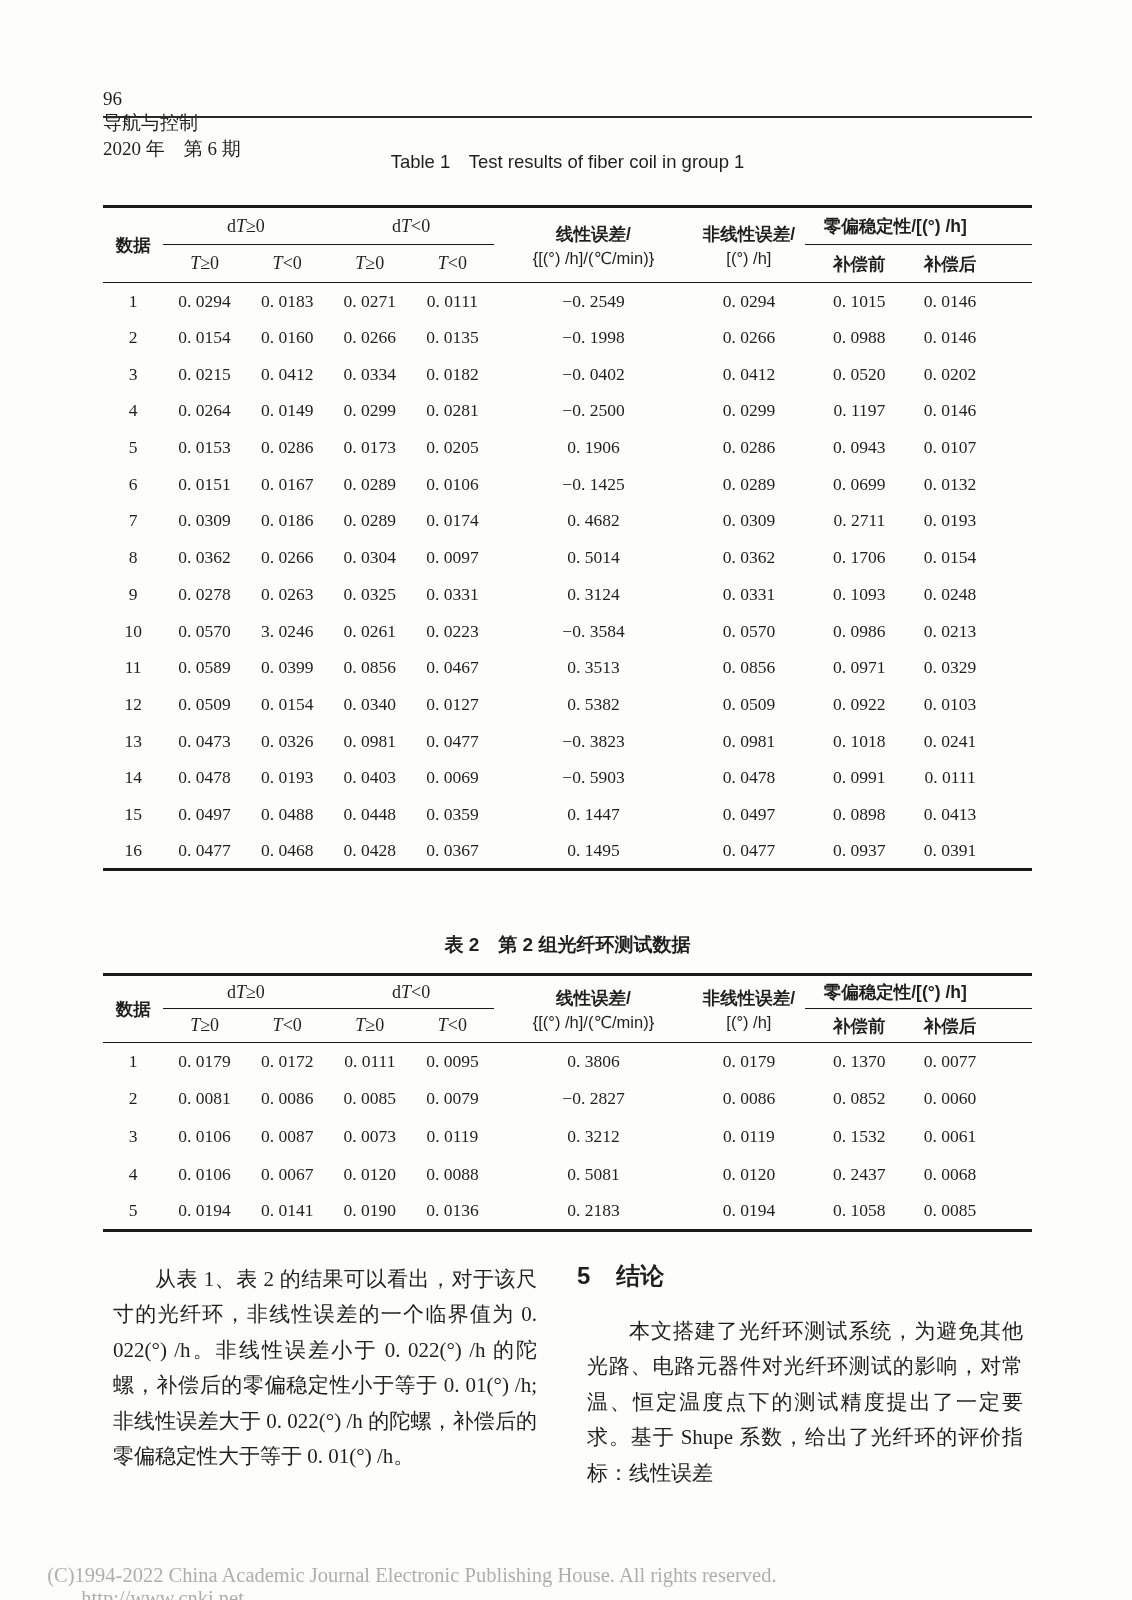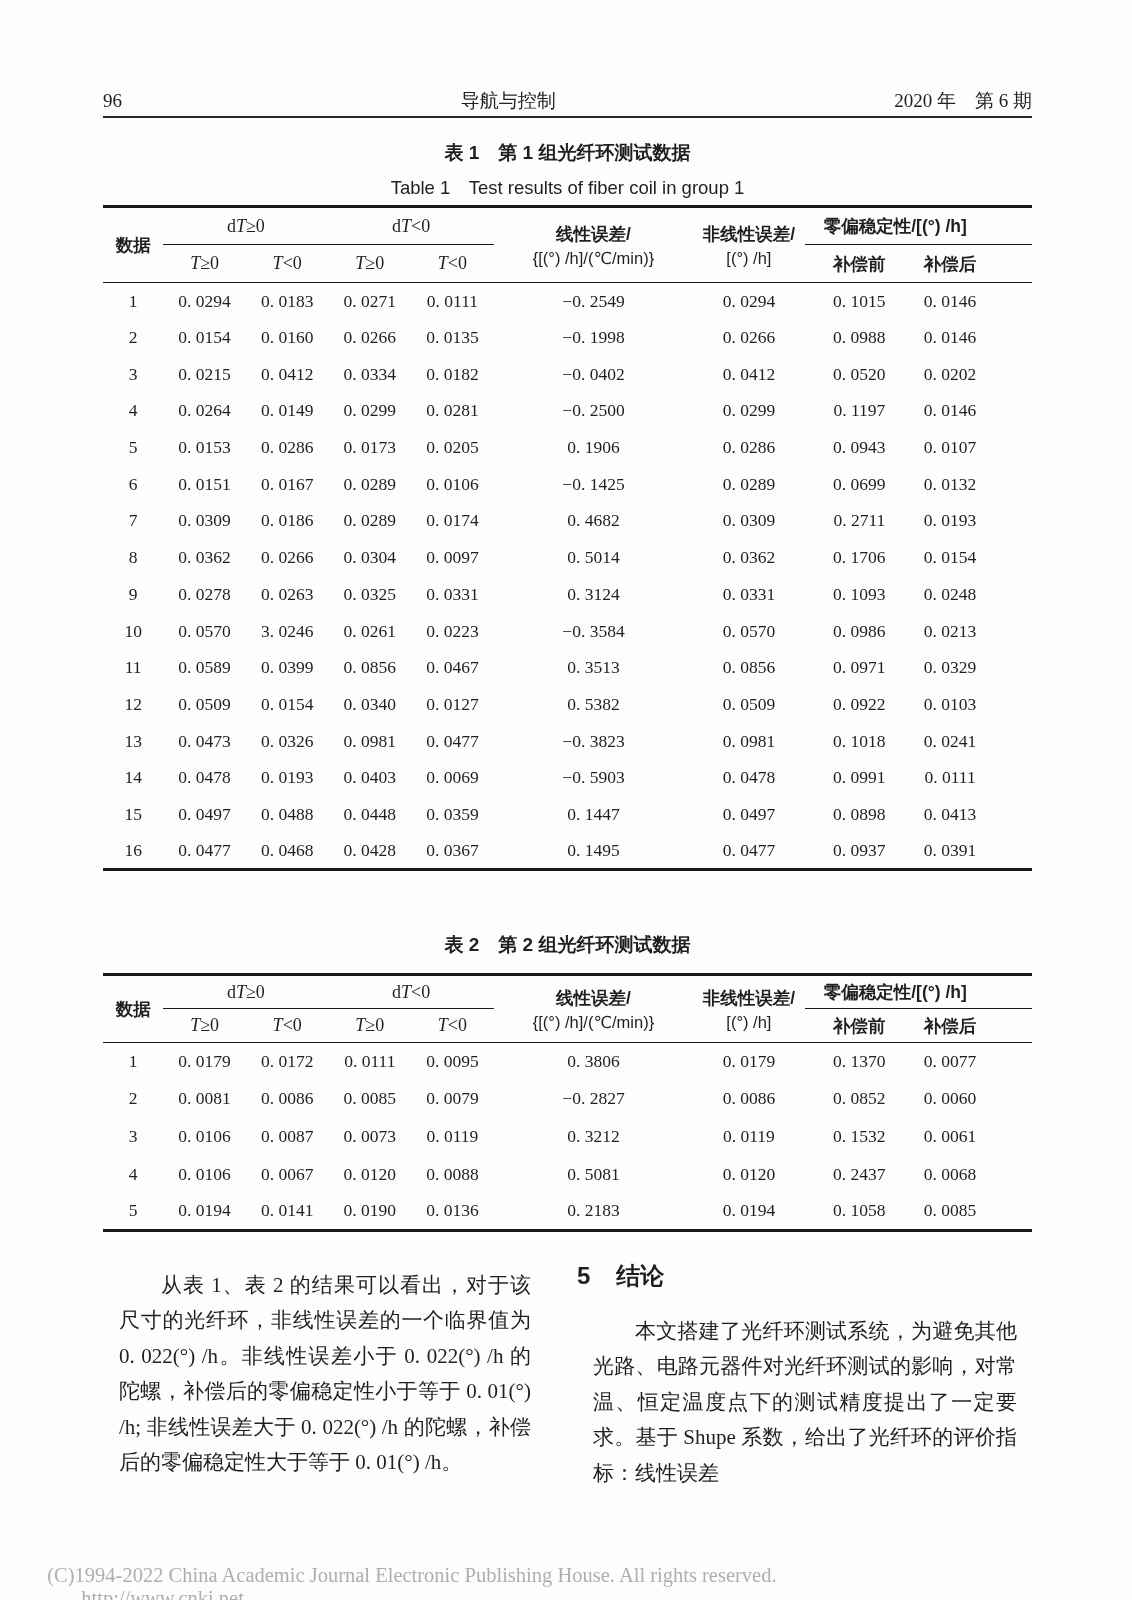--- a/index.html
+++ b/index.html
@@ -7,20 +7,21 @@
     width:1132px;height:1600px;background:#fdfdfc;color:#1f1f1f;
     font-family:"Liberation Serif","DejaVu Serif",serif;
     position:relative;overflow:hidden;
   }
 
   
   .page-header{
     position:absolute;left:103px;top:88px;width:929px;
     display:flex;justify-content:space-between;align-items:baseline;
     font-size:19px;
+    flex-direction:column;
   }
   .header-rule{
     position:absolute;left:103px;top:116px;width:929px;height:2px;
     background:#2a2a2a;
   }
 
   
   .caption-block{position:absolute;left:103px;width:929px;text-align:center;}
   .cap-zh{font-family:"Liberation Sans","DejaVu Sans",sans-serif;font-weight:bold;font-size:19px;white-space:pre;}
   .cap-en{font-family:"Liberation Sans","DejaVu Sans",sans-serif;font-size:18.5px;margin-top:9px;white-space:pre;}
@@ -61,21 +62,21 @@
 
   
   .col-left{
     position:absolute;left:103px;top:1252px;width:444px;
     font-size:21px;line-height:35.4px;text-align:justify;
   }
   .col-right{
     position:absolute;left:577px;top:1252px;width:456px;
     font-size:21px;line-height:35.4px;text-align:justify;
   }
-  .col-left p,.col-right p{margin:16px;text-indent:2em;}
+  .col-left p,.col-right p{margin:10px;text-indent:2em;}
   .section-heading{
     margin:10px 0 24px 0;font-size:24px;font-weight:bold;
     font-family:"Liberation Sans","DejaVu Sans",sans-serif;
     text-indent:0;line-height:28px;
   }
   .section-heading .sec-num{margin-right:26px;}
 
   
   .page-footer{
     position:absolute;left:37px;top:1541px;width:1060px;
@@ -87,21 +88,20 @@
 <body>
 
 <div class="page-header">
   <span>96</span>
   <span>导航与控制</span>
   <span>2020 年　第 6 期</span>
 </div>
 <div class="header-rule"></div>
 
 <div class="caption-block" id="cap1">
-  <div class="cap-zh">表 1　第 1 组光纤环测试数据</div>
   <div class="cap-en">Table 1　Test results of fiber coil in group 1</div>
 </div>
 
 <table class="data-table" id="table1">
   <colgroup>
     <col class="c-idx">
       <col class="c-t">
       <col class="c-t">
       <col class="c-t">
       <col class="c-t">

